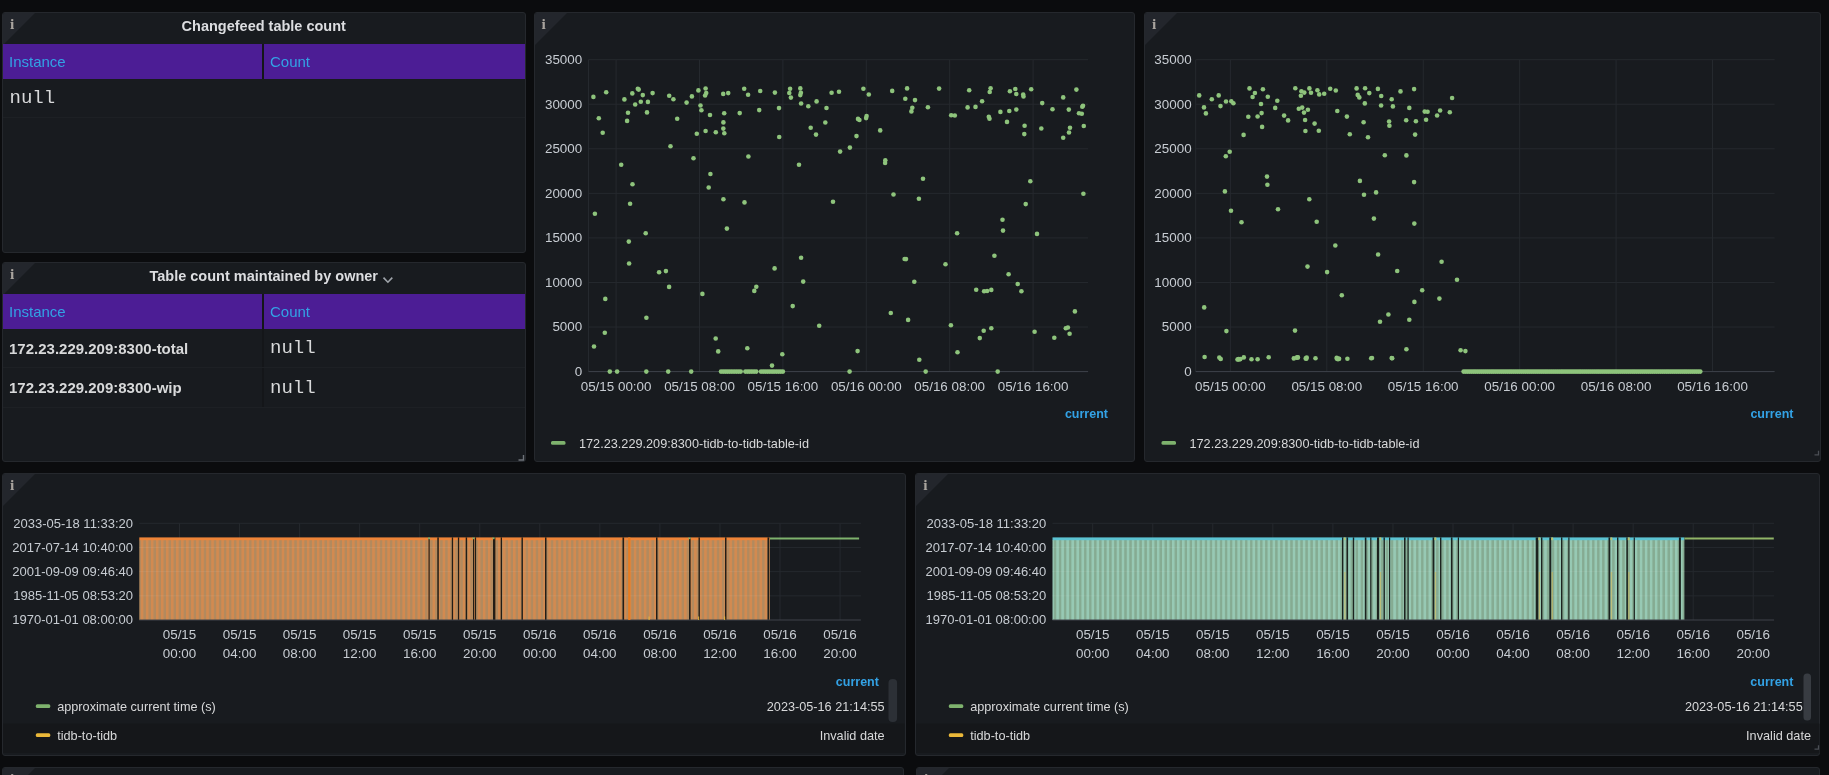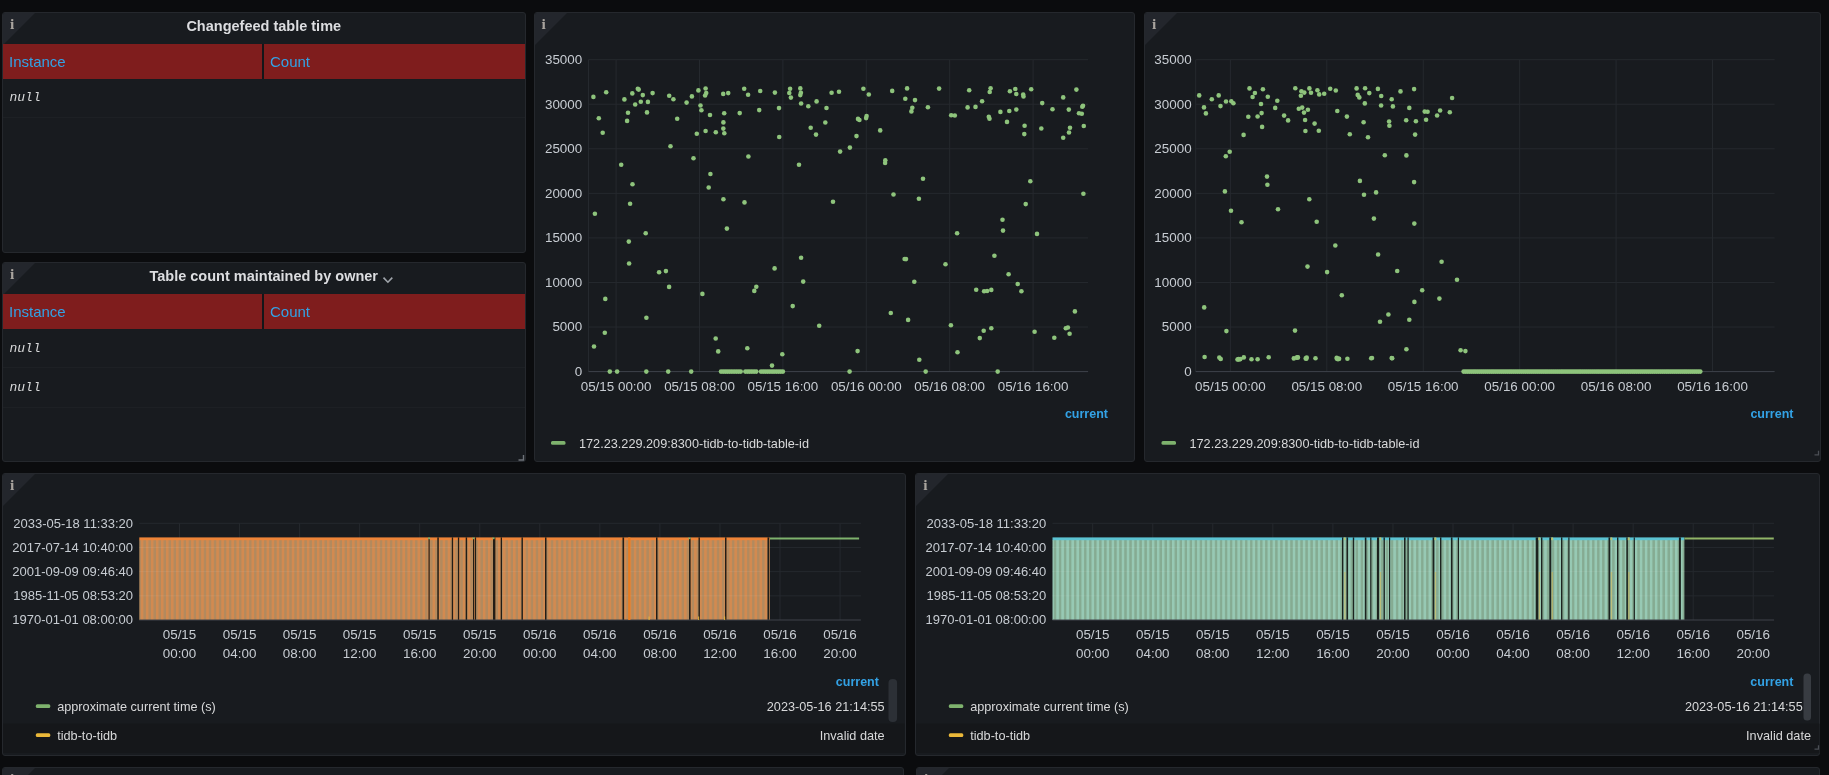--- a/index.html
+++ b/index.html
@@ -6,35 +6,35 @@
 .page { position:relative; width:1829px; height:775px; background:#0b0c0e; }
 .panel { position:absolute; background:#181b1f; border:1px solid #25282d;
   border-radius:3px; overflow:hidden; }
 .corner { position:absolute; left:0; top:0; width:0; height:0;
   border-left:32px solid #23262c; border-bottom:32px solid transparent; }
 .iico { position:absolute; left:7px; top:2px; color:#a9a49e;
   font-family:"Liberation Serif", serif; font-weight:bold; font-size:15.5px; }
 .ptitle { position:absolute; left:0; right:0; top:0; height:31px; line-height:26px;
   text-align:center; color:#dcdde0; font-size:14.5px; font-weight:bold; }
 .tbl { position:absolute; left:0; right:0; top:31.5px; font-size:15px; }
-.thead { display:flex; height:34.6px; background:#7f1d1d; }
+.thead { display:flex; height:34.6px; background:#4c1d95; }
 .trow { display:flex; height:39.5px; border-bottom:1px solid #1d2024; }
 .c1 { width:260.5px; border-right:2px solid #141619; padding-left:6px;
   display:flex; align-items:center; color:#d8d9da; font-weight:bold; }
 .c2 { flex:1; padding-left:6.5px; display:flex; align-items:center; color:#d8d9da; }
 .h { color:#33a2e5; font-weight:normal !important; }
-.mono { font-family:"Liberation Mono", monospace; font-size:13px;font-style:italic; }
+.mono { font-family:"Liberation Mono", monospace; font-size:19px; }
 svg.overlay { position:absolute; left:0; top:0; }
 </style></head>
 <body>
 <div class="page">
 <div class="panel" style="left:2.0px;top:11.5px;width:523.5px;height:241.8px">
       <div class="corner"></div>
       <div class="iico">i</div>
-      <div class="ptitle">Changefeed table time</div>
+      <div class="ptitle">Changefeed table count</div>
       <div class="tbl">
         <div class="thead">
           <div class="c1 h">Instance</div>
           <div class="c2 h">Count</div>
         </div>
         <div class="trow">
           <div class="c2">
             <span class="mono">null</span>
           </div>
         </div>
@@ -43,25 +43,27 @@
     <div class="panel" style="left:2.0px;top:261.8px;width:523.5px;height:200.0px">
       <div class="corner"></div>
       <div class="iico">i</div>
       <div class="ptitle">Table count maintained by owner</div>
       <div class="tbl">
         <div class="thead">
           <div class="c1 h">Instance</div>
           <div class="c2 h">Count</div>
         </div>
         <div class="trow">
+          <div class="c1">172.23.229.209:8300-total</div>
           <div class="c2">
             <span class="mono">null</span>
           </div>
         </div>
         <div class="trow">
+          <div class="c1">172.23.229.209:8300-wip</div>
           <div class="c2">
             <span class="mono">null</span>
           </div>
         </div>
       </div>
     </div>
     <div class="panel" style="left:533.5px;top:11.5px;width:601.5px;height:450.3px">
       <div class="corner"></div>
       <div class="iico">i</div>
     </div>

